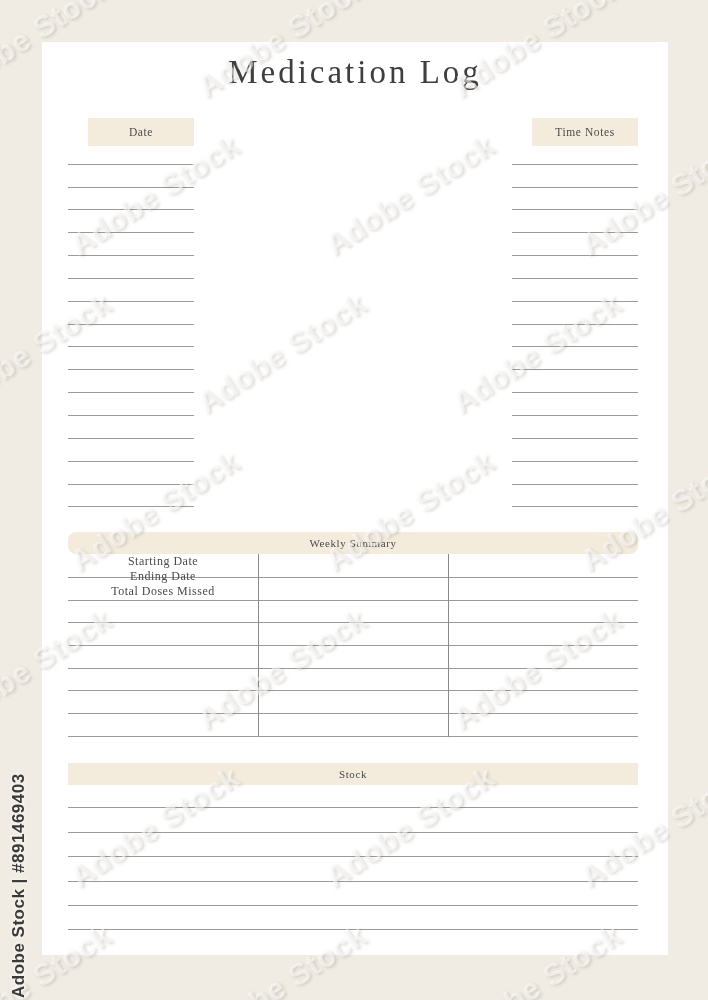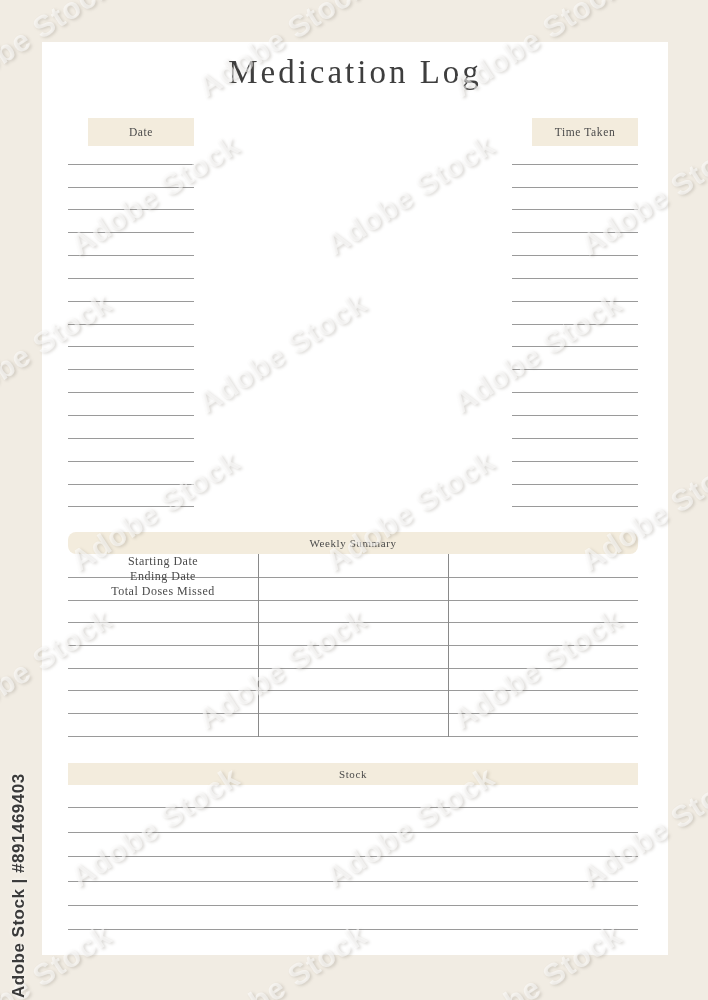--- a/index.html
+++ b/index.html
@@ -83,21 +83,21 @@
           <div class="rule"></div>
           <div class="rule"></div>
           <div class="rule"></div>
           <div class="rule"></div>
           <div class="rule"></div>
           <div class="rule"></div>
           <div class="rule"></div>
         </div>
     </div>
     <div class="log-col">
-      <div class="col-bar">Time Taken</div>
+      <div class="col-bar">Time Notes</div>
       <div class="col-rules">
           <div class="rule"></div>
           <div class="rule"></div>
           <div class="rule"></div>
           <div class="rule"></div>
           <div class="rule"></div>
           <div class="rule"></div>
           <div class="rule"></div>
           <div class="rule"></div>
           <div class="rule"></div>

